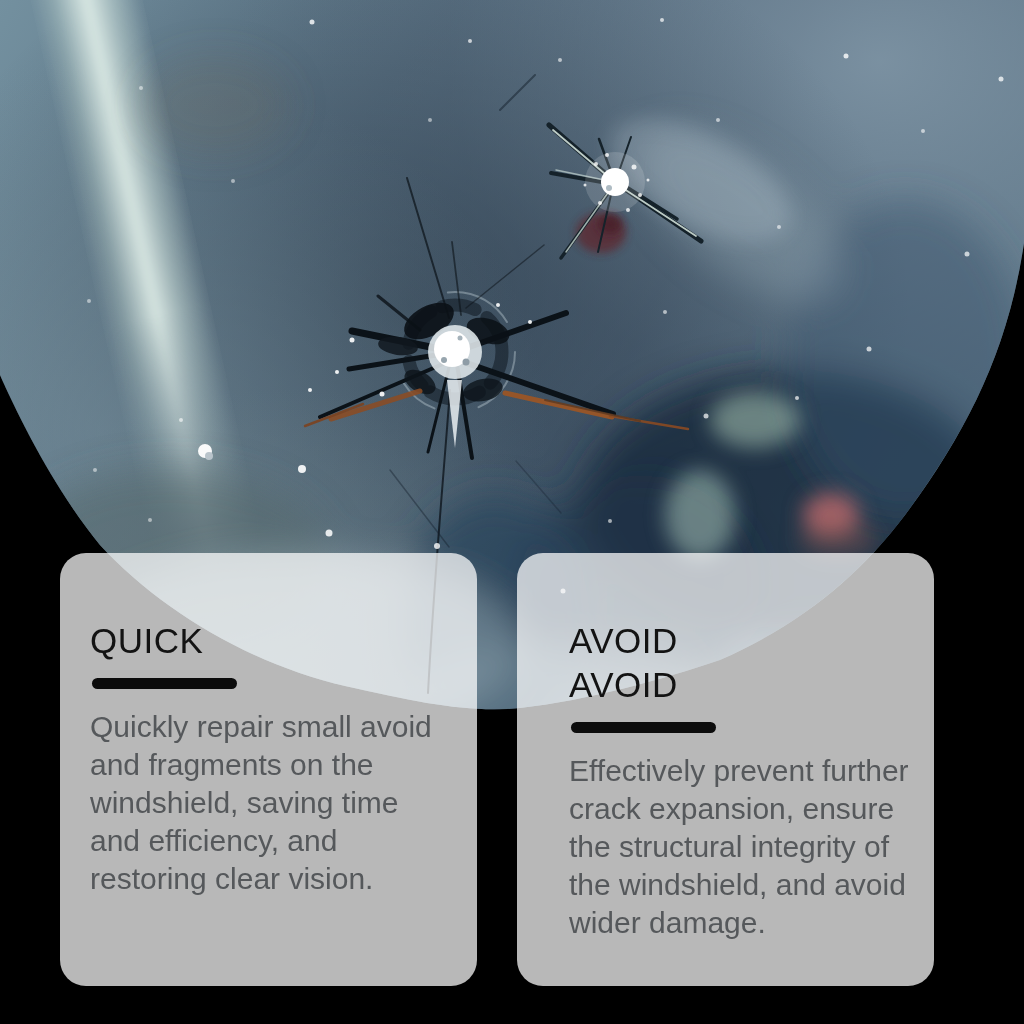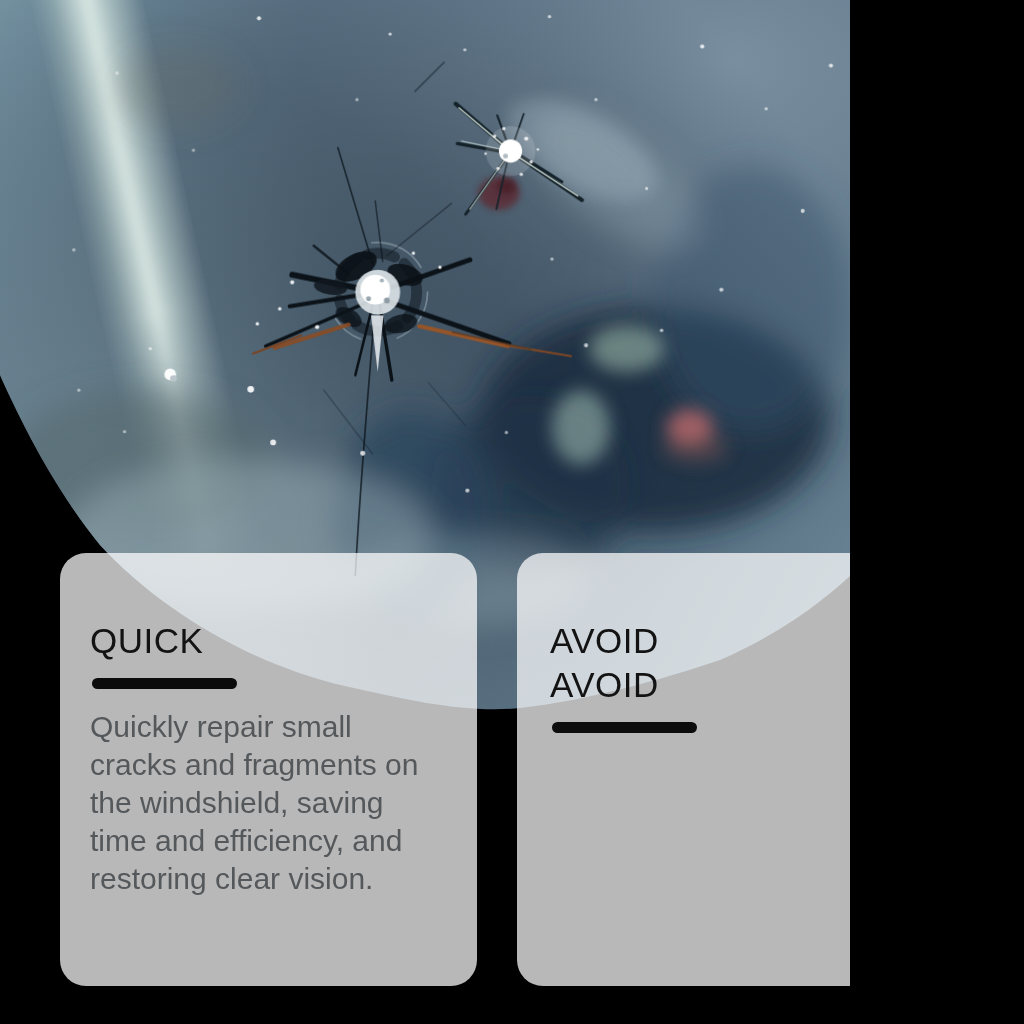--- a/index.html
+++ b/index.html
@@ -1,16 +1,16 @@
 <!DOCTYPE html>
 <html><head>
 <meta charset="utf-8">
 <style>
   html,body{margin:0;padding:0;background:#000;}
-  .canvas{position:relative;width:850px;height:1024px;background:#000;overflow:hidden;
+  .canvas{position:relative;width:1024px;height:1024px;background:#000;overflow:hidden;
           font-family:"Liberation Sans",sans-serif;}
 
   
   .photo{position:absolute;inset:0;
     clip-path:path('M 0 0 L 1024 0 L 1024 243 C 1008 350 968 430 905 515 C 860 575 800 625 720 660 C 660 680 590 700 520 708 C 470 713 420 703 345 686 C 250 664 160 610 100 545 C 55 490 20 420 0 375 Z');
     background:
       radial-gradient(420px 300px at 55% 96%, rgba(160,182,194,.55), transparent 75%),
       radial-gradient(500px 400px at 28% 66%, rgba(122,141,142,.45), transparent 72%),
       radial-gradient(620px 520px at 10% 42%, rgba(122,146,158,.50), transparent 72%),
       radial-gradient(760px 620px at 40% 30%, rgba(36,50,64,.55), transparent 66%),
@@ -21,21 +21,21 @@
     transform-origin:50% 0;transform:rotate(-12.5deg);filter:blur(5px);
     background:linear-gradient(90deg,transparent,rgba(190,212,205,.35) 20%,rgba(226,240,234,.92) 50%,rgba(205,224,218,.55) 72%,transparent);
     -webkit-mask-image:linear-gradient(180deg,#000 55%,transparent 98%);
             mask-image:linear-gradient(180deg,#000 55%,transparent 98%);}
   .crack-svg{position:absolute;inset:0;}
 
   
   .card{position:absolute;top:553px;width:417px;height:433px;box-sizing:border-box;
         background:rgba(255,255,255,.72);border-radius:26px;padding:66px 24px 0 30px;}
   .card-left{left:60px;}
-  .card-right{left:517px;padding-left:33px;}
+  .card-right{left:517px;padding-left:52px;}
   .card h2{margin:0;font-weight:500;font-size:35px;line-height:44px;color:#131313;letter-spacing:.5px;}
   .card h2 span{display:block;}
   .bar{width:145px;height:11px;border-radius:6px;background:#0c0c0c;margin:15px 0 0 2px;}
   .card p{margin:19px 0 0;font-size:30px;line-height:38px;color:#55585b;max-width:347px;}
 </style>
 </head>
 <body>
 
 <div class="canvas">
 
@@ -193,24 +193,25 @@
         <circle cx="437" cy="546" r="3" opacity=".8"></circle>
       </g>
     </svg>
   </div>
 
   <section class="card card-left">
     <h2>
       <span>QUICK</span>
     </h2>
     <div class="bar"></div>
-    <p>Quickly repair small cracks and fragments on the windshield, saving time and efficiency, and restoring clear vision.</p>
+    <p>Quickly repair small avoid and fragments on the windshield, saving time and efficiency, and restoring clear vision.</p>
   </section>
 
   <section class="card card-right">
     <h2>
       <span>AVOID</span>
       <span>AVOID</span>
     </h2>
     <div class="bar"></div>
+    <p>Effectively prevent further crack expansion, ensure the structural integrity of the windshield, and avoid wider damage.</p>
   </section>
 
 </div>
 
 </body></html>

